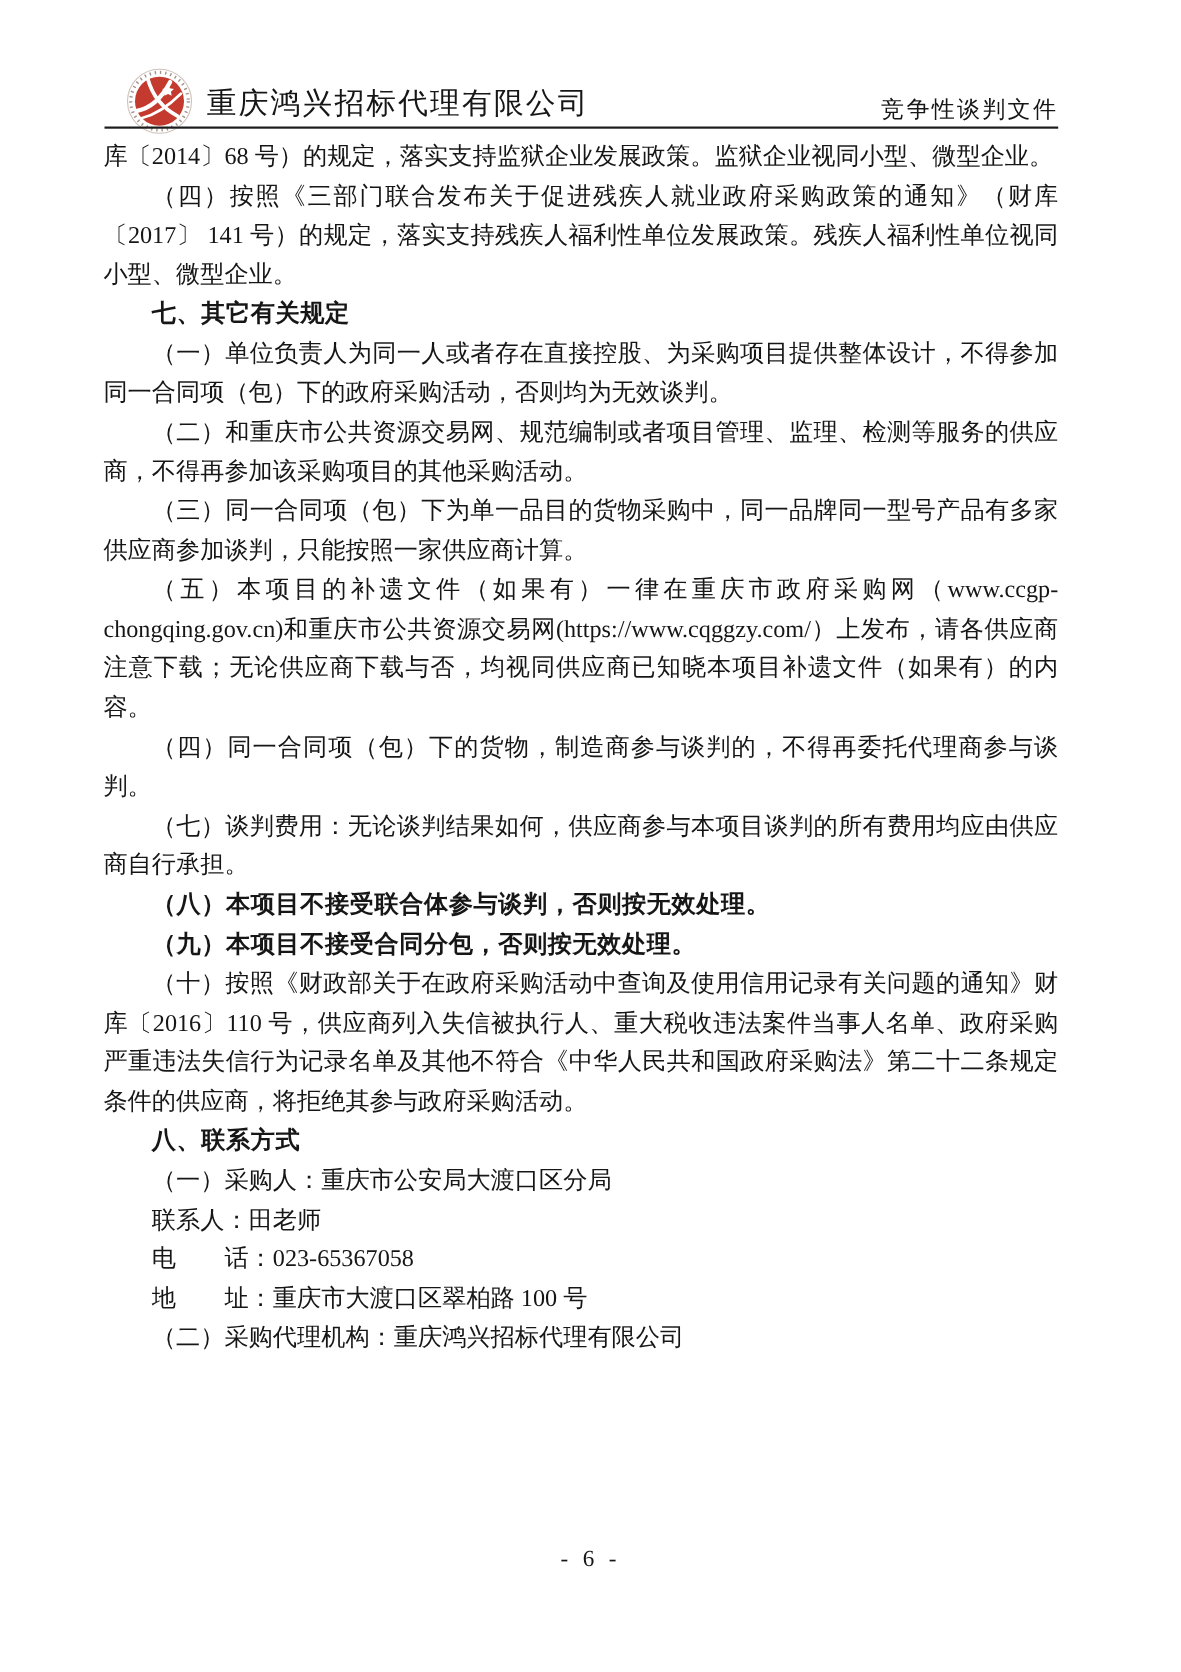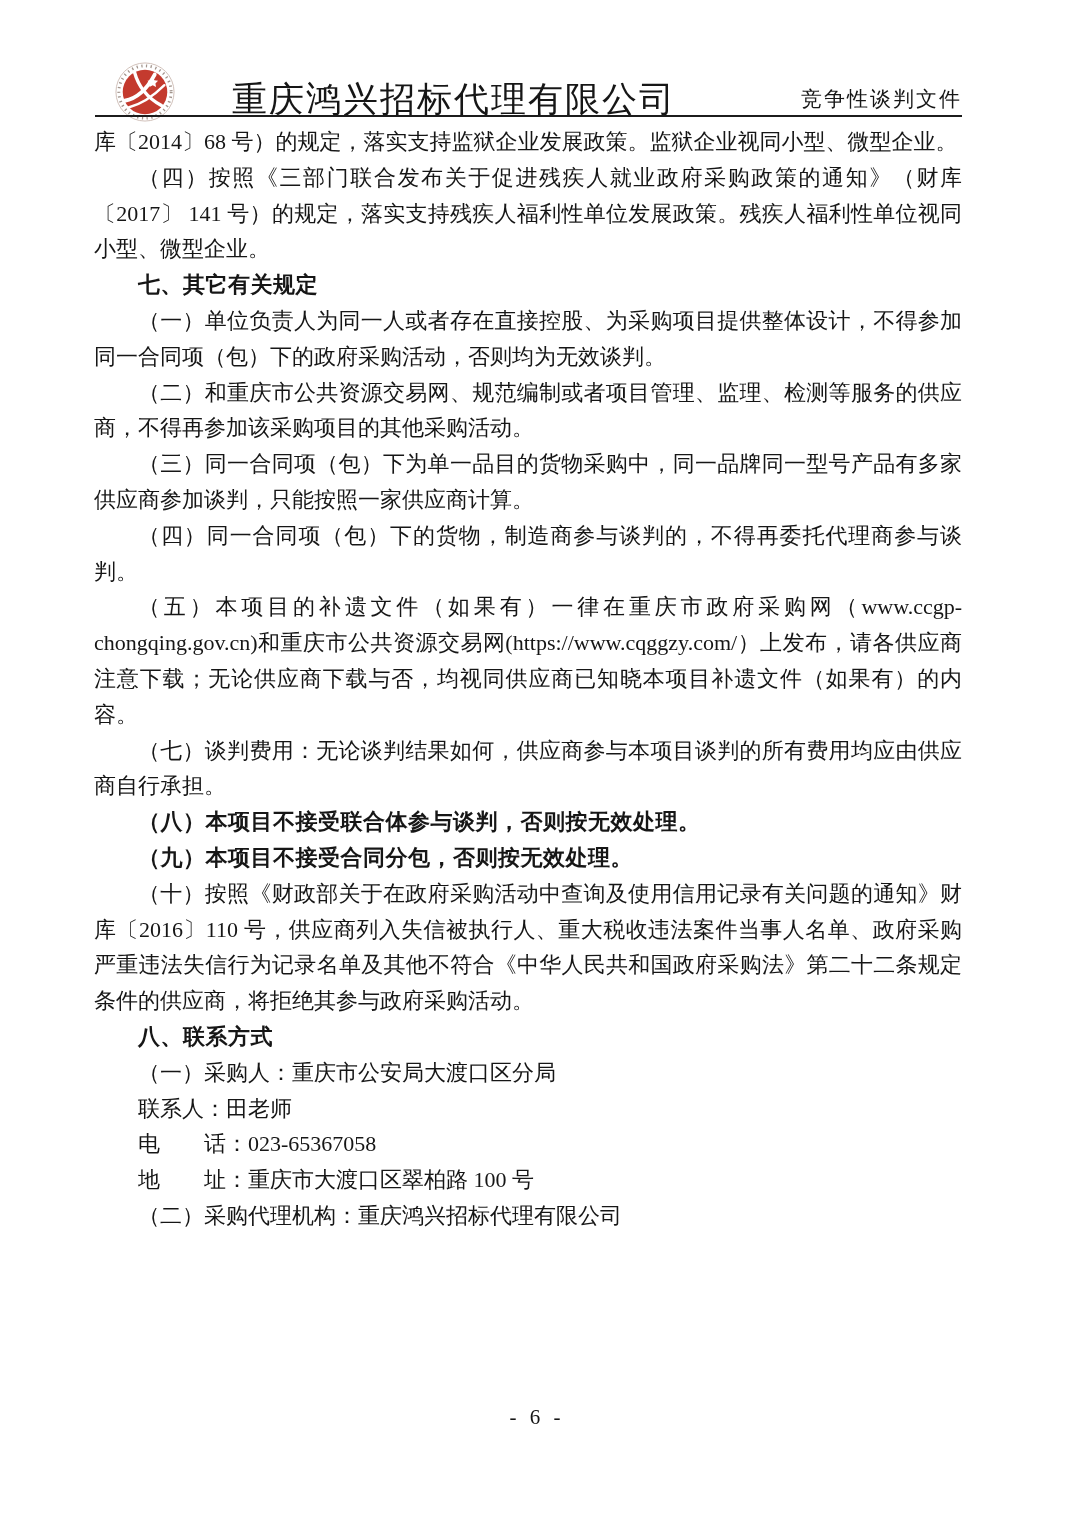--- a/index.html
+++ b/index.html
@@ -8,21 +8,21 @@
     width:1074px; height:1520px;
     background:#ffffff;
     font-family:"Liberation Serif","DejaVu Serif",serif;
     color:#161616;
     overflow:hidden;
   }
   
   .header-logo { position:absolute; left:114px; top:61px; width:62px; height:62px; }
   .header-company {
     position:absolute; left:188px; top:76px;
-    font-size:35px; letter-spacing:2px; white-space:nowrap;margin-left:44px;
+    font-size:27px; letter-spacing:2px; white-space:nowrap;
   }
   .header-doctype {
     position:absolute; top:85px; right:112px;
     font-size:21px; letter-spacing:2px; white-space:nowrap;
   }
   .header-rule {
     position:absolute; left:95px; top:115px;
     width:867px; height:2px; background:#1c1c1c;
   }
   
@@ -65,22 +65,22 @@
   <div class="header-doctype">竞争性谈判文件</div>
   <div class="header-rule"></div>
 
   <div class="content">
     <p class="para no-indent">库〔2014〕68 号）的规定，落实支持监狱企业发展政策。监狱企业视同小型、微型企业。</p>
     <p class="para">（四）按照《三部门联合发布关于促进残疾人就业政府采购政策的通知》（财库〔2017〕 141 号）的规定，落实支持残疾人福利性单位发展政策。残疾人福利性单位视同小型、微型企业。</p>
     <p class="para hei">七、其它有关规定</p>
     <p class="para">（一）单位负责人为同一人或者存在直接控股、为采购项目提供整体设计，不得参加同一合同项（包）下的政府采购活动，否则均为无效谈判。</p>
     <p class="para">（二）和重庆市公共资源交易网、规范编制或者项目管理、监理、检测等服务的供应商，不得再参加该采购项目的其他采购活动。</p>
     <p class="para">（三）同一合同项（包）下为单一品目的货物采购中，同一品牌同一型号产品有多家供应商参加谈判，只能按照一家供应商计算。</p>
+    <p class="para">（五）本项目的补遗文件（如果有）一律在重庆市政府采购网（www.ccgp-chongqing.gov.cn)和重庆市公共资源交易网(https://www.cqggzy.com/）上发布，请各供应商注意下载；无论供应商下载与否，均视同供应商已知晓本项目补遗文件（如果有）的内容。</p>
     <p class="para">（四）同一合同项（包）下的货物，制造商参与谈判的，不得再委托代理商参与谈判。</p>
-    <p class="para">（五）本项目的补遗文件（如果有）一律在重庆市政府采购网（www.ccgp-chongqing.gov.cn)和重庆市公共资源交易网(https://www.cqggzy.com/）上发布，请各供应商注意下载；无论供应商下载与否，均视同供应商已知晓本项目补遗文件（如果有）的内容。</p>
     <p class="para">（七）谈判费用：无论谈判结果如何，供应商参与本项目谈判的所有费用均应由供应商自行承担。</p>
     <p class="para hei">（八）本项目不接受联合体参与谈判，否则按无效处理。</p>
     <p class="para hei">（九）本项目不接受合同分包，否则按无效处理。</p>
     <p class="para">（十）按照《财政部关于在政府采购活动中查询及使用信用记录有关问题的通知》财库〔2016〕110 号，供应商列入失信被执行人、重大税收违法案件当事人名单、政府采购严重违法失信行为记录名单及其他不符合《中华人民共和国政府采购法》第二十二条规定条件的供应商，将拒绝其参与政府采购活动。</p>
     <p class="para hei">八、联系方式</p>
     <p class="para">（一）采购人：重庆市公安局大渡口区分局</p>
     <p class="para">联系人：田老师</p>
     <p class="para">电　　话：023-65367058</p>
     <p class="para">地　　址：重庆市大渡口区翠柏路 100 号</p>
     <p class="para">（二）采购代理机构：重庆鸿兴招标代理有限公司</p>

